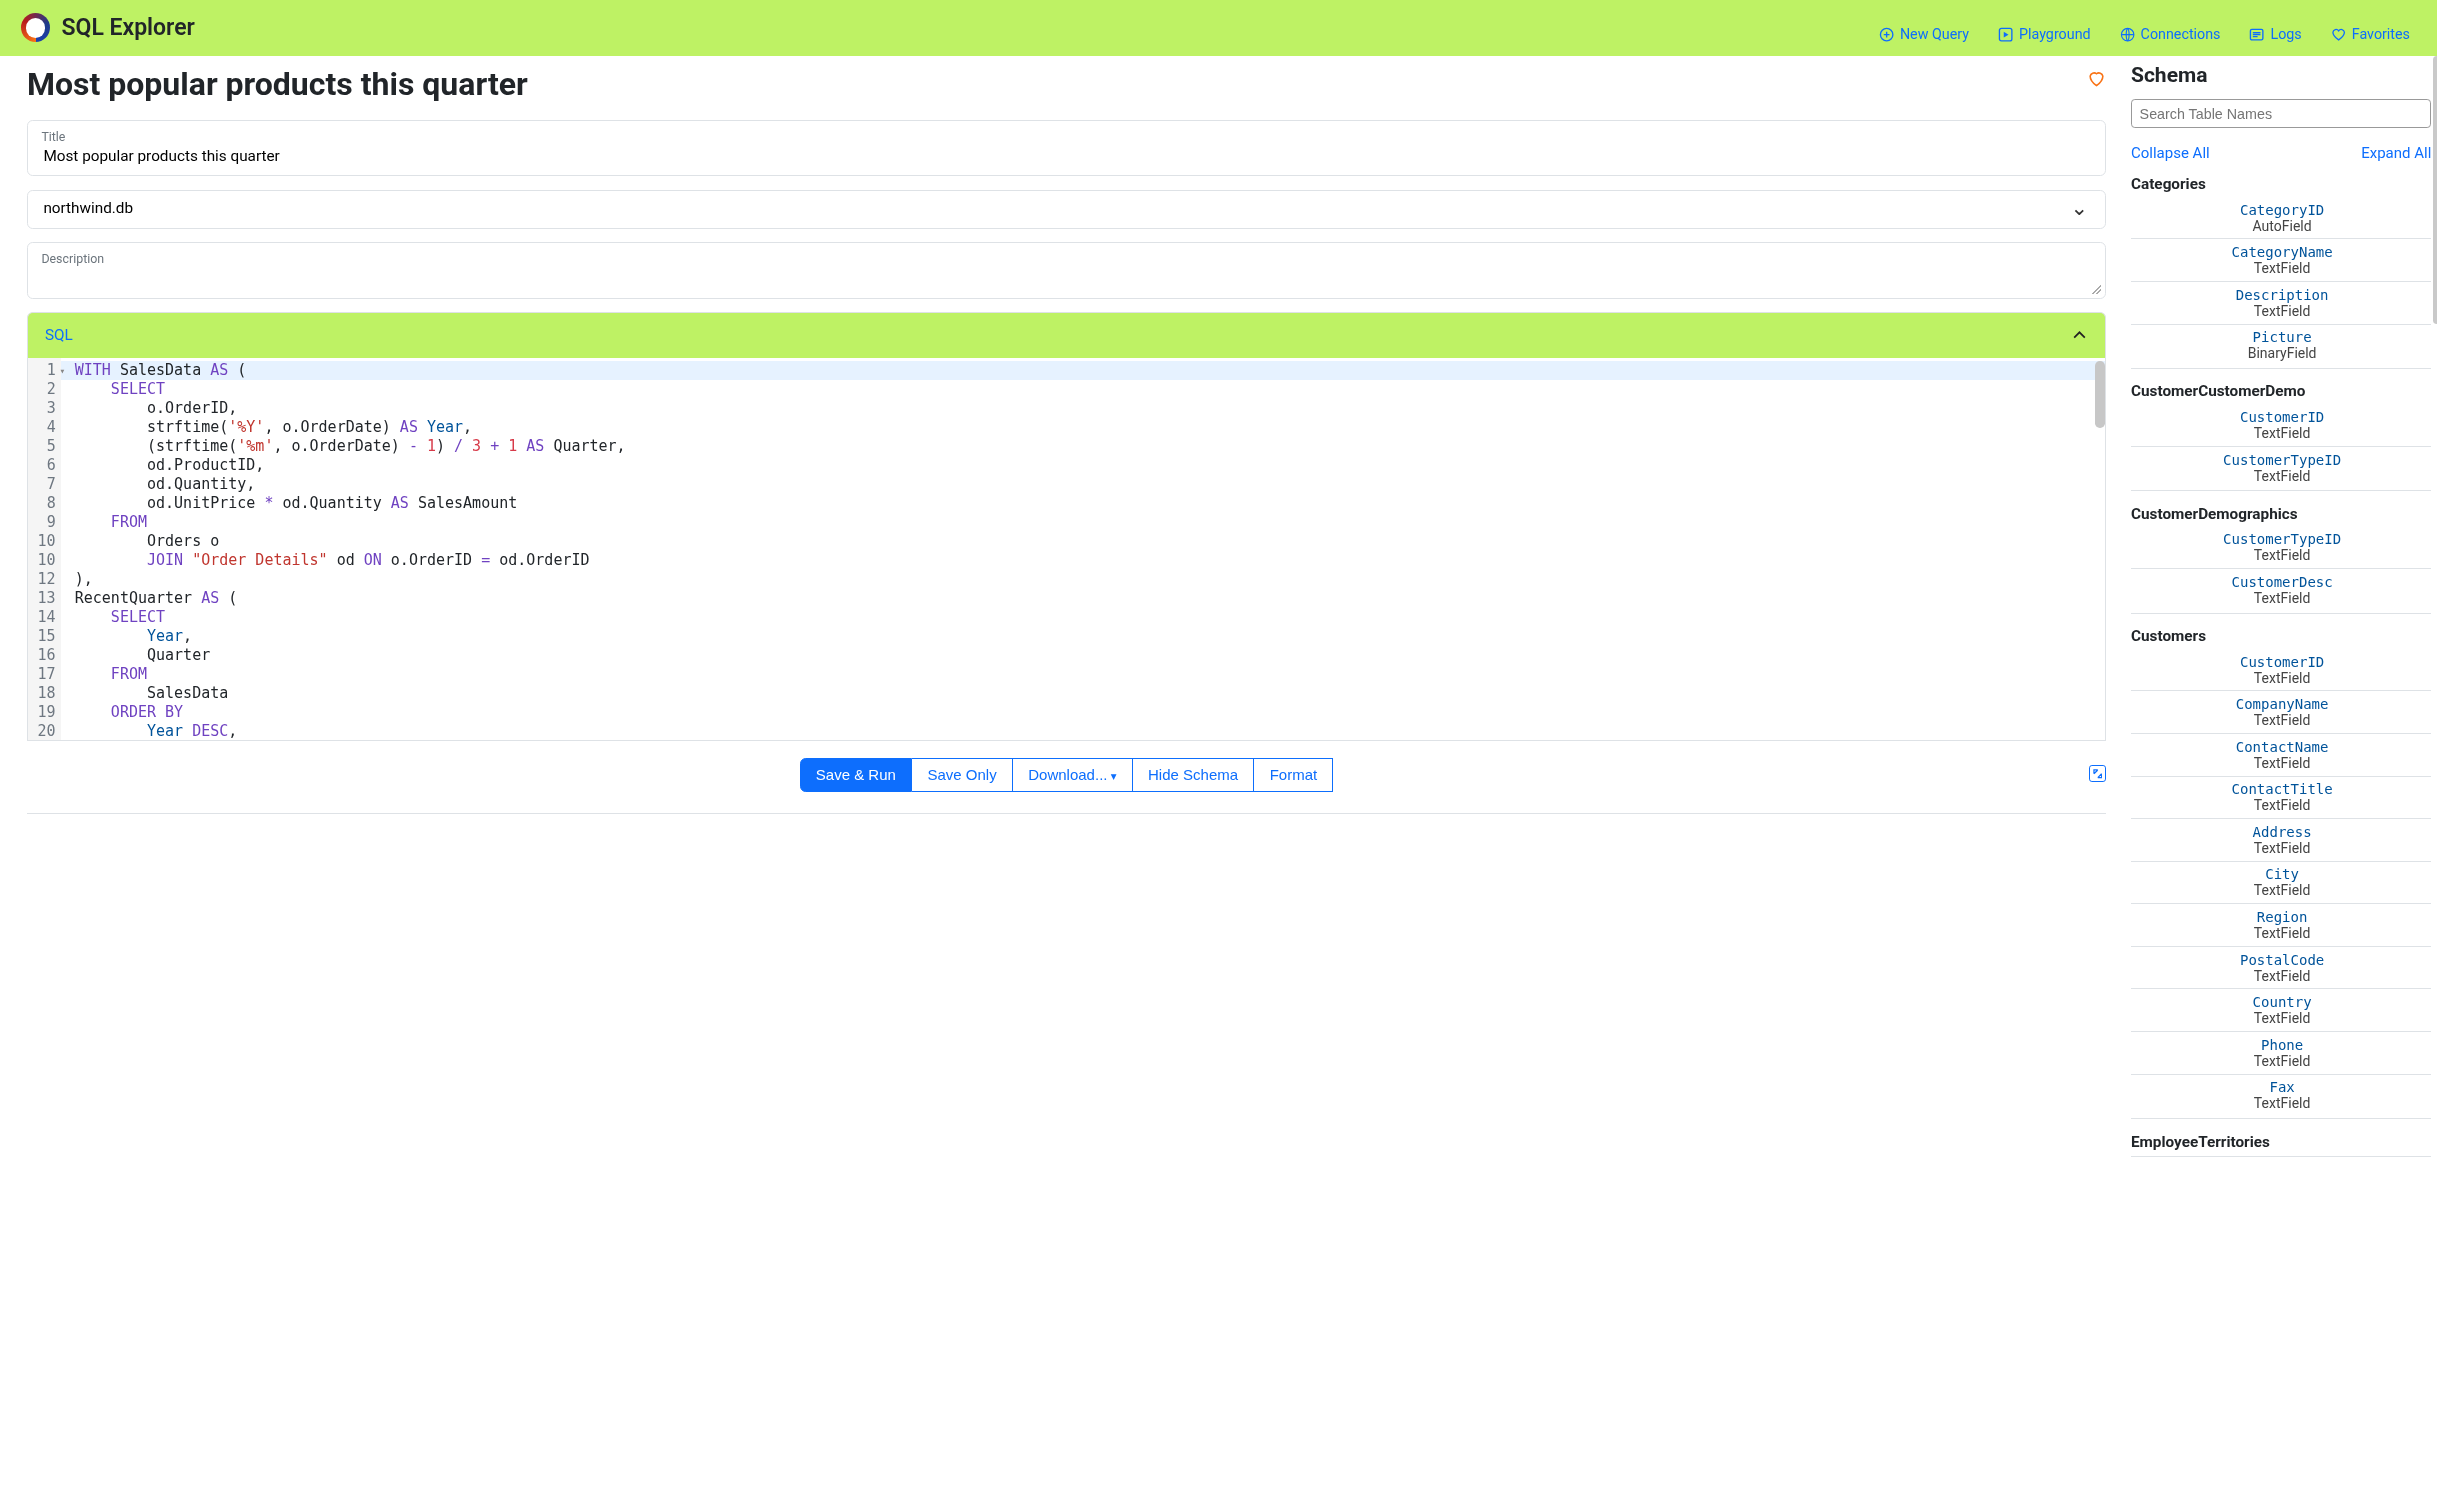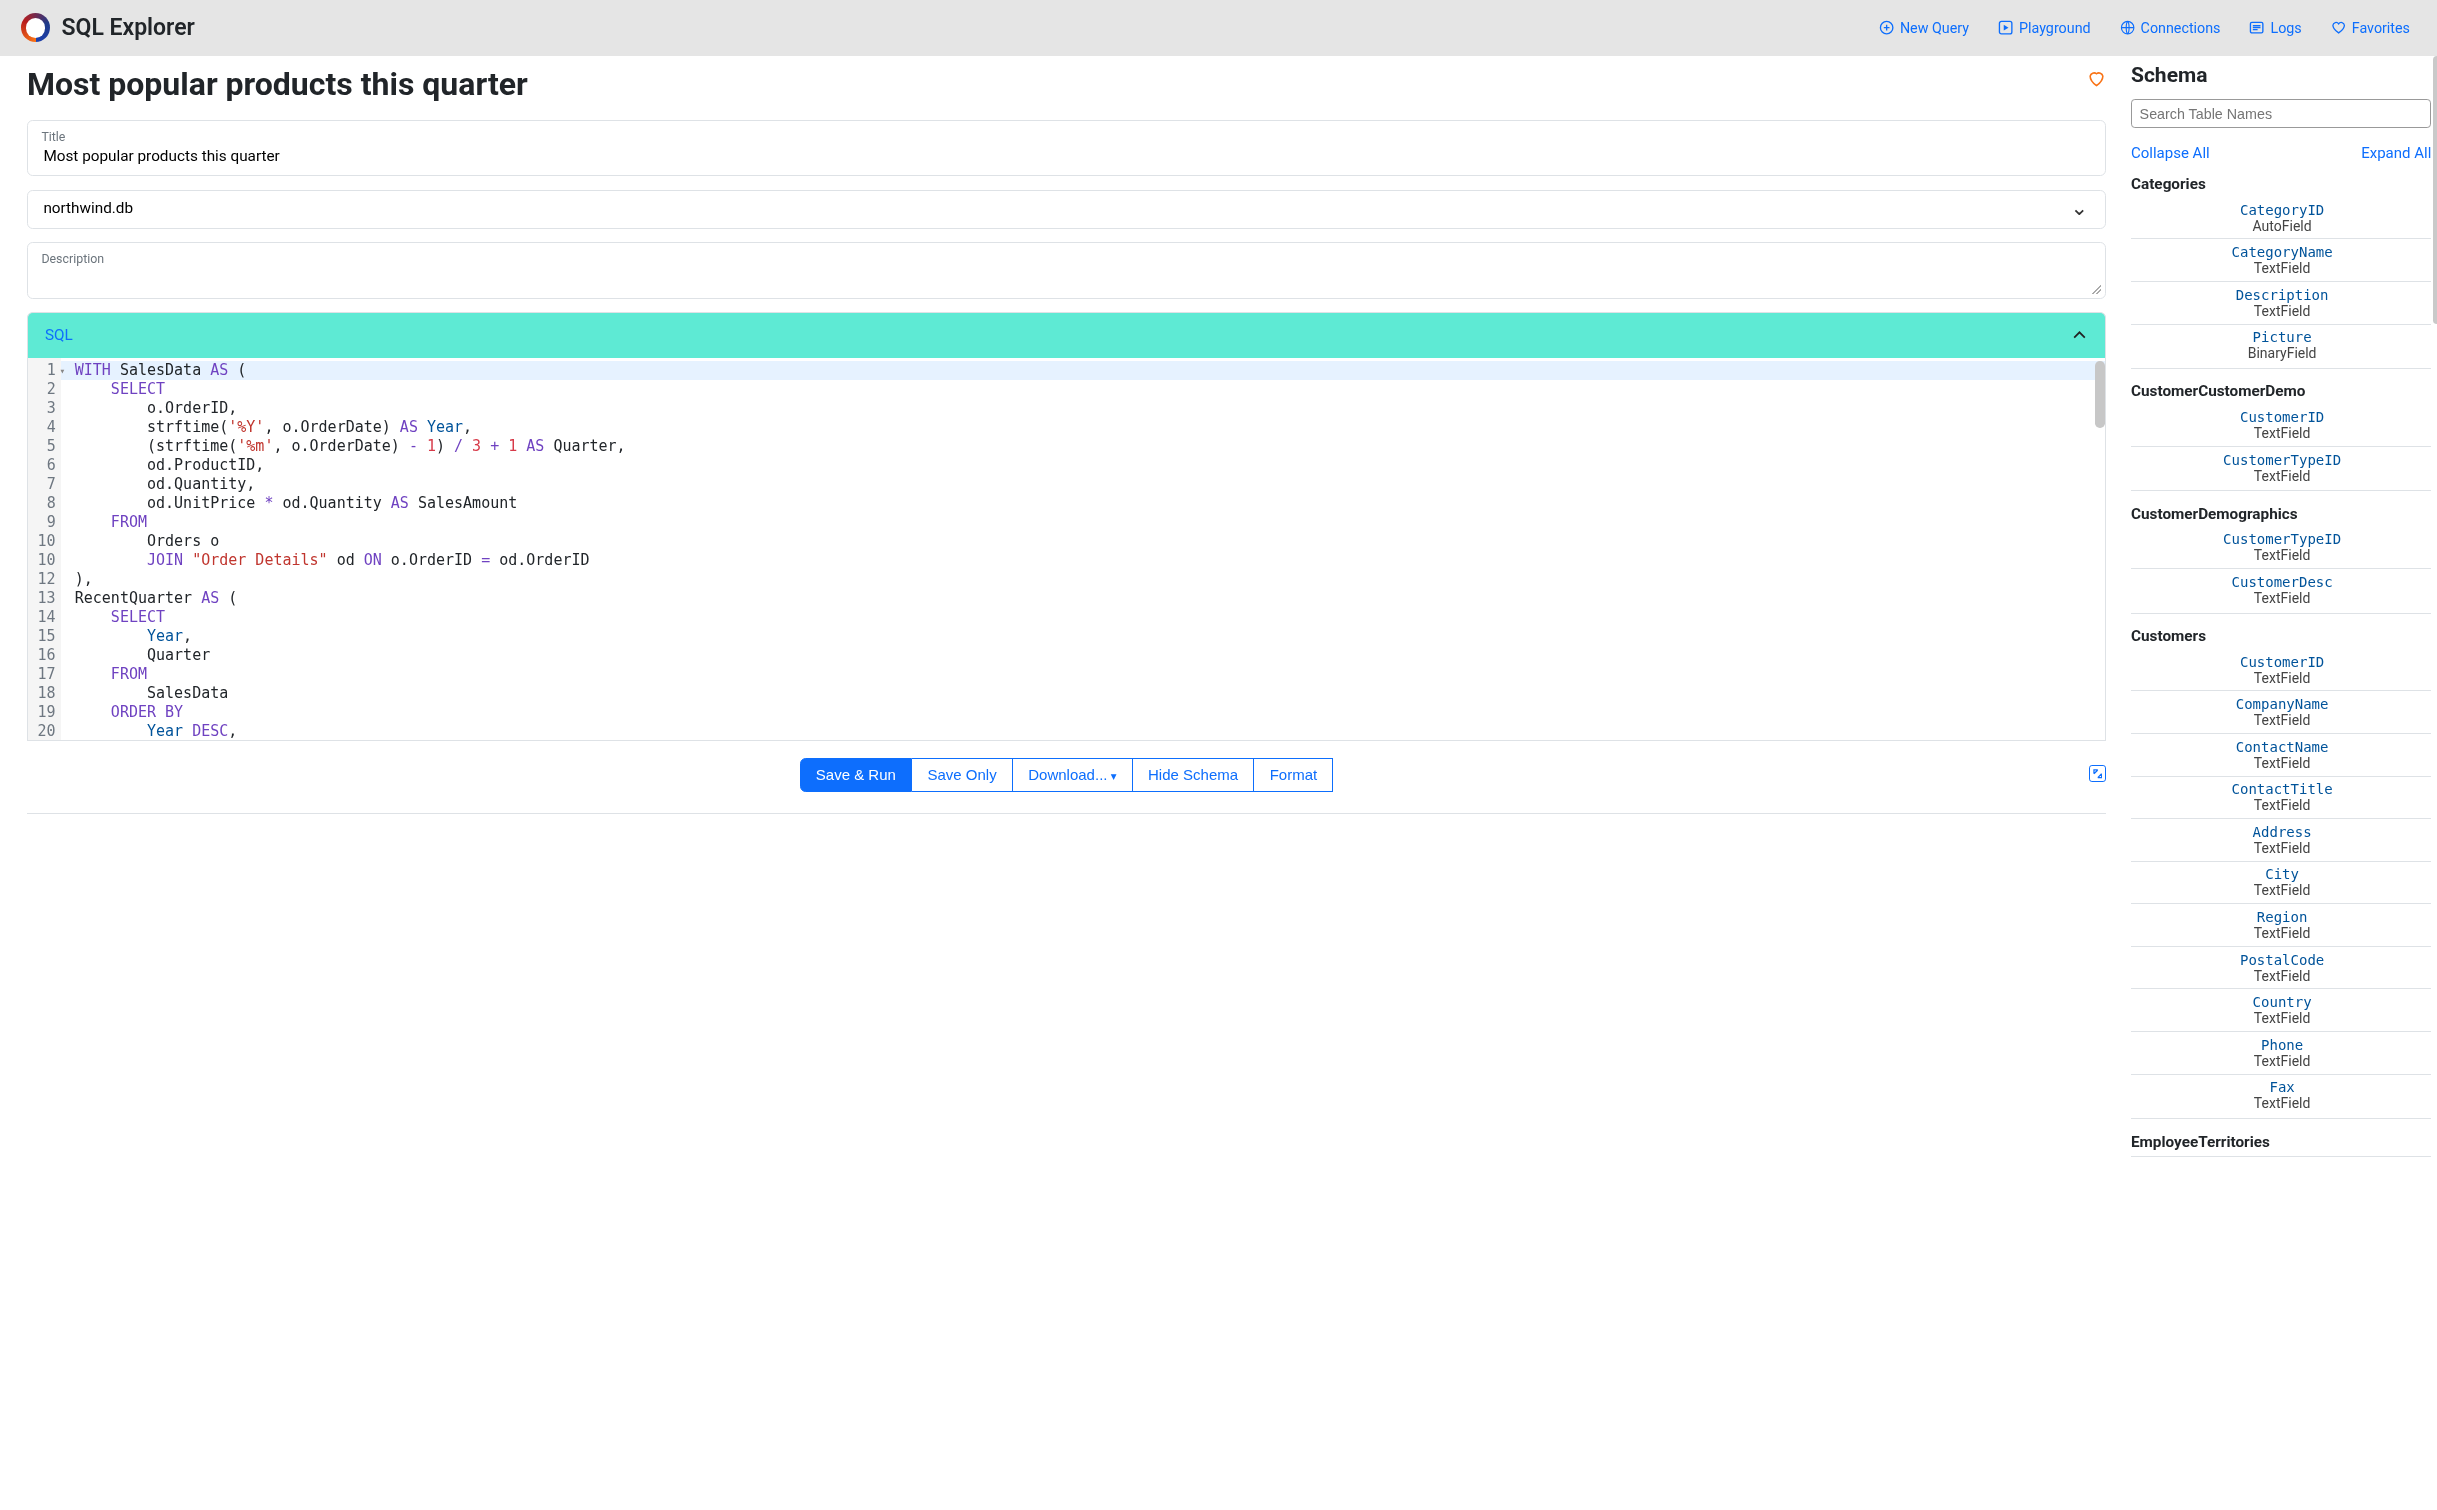--- a/index.html
+++ b/index.html
@@ -28,23 +28,23 @@
     overflow-y:scroll;
   }
   
   .viewport::-webkit-scrollbar{width:13.4px;}
   .viewport::-webkit-scrollbar-track{background:#f1f1f1;}
   .viewport::-webkit-scrollbar-thumb{background:#c1c1c1;border-radius:6.7px;}
 
   
   .navbar{
     display:flex;
-    align-items:center;
+    align-items:flex-end;
     padding:13.4px 27px 13.4px 21px;
-    background:#e5e5e5;
+    background:#bef264;
     justify-content:space-between;
   }
   .brand{display:flex;align-items:center;gap:11.5px;font-weight:600;font-size:23px;}
   .logo-icon{width:29px;height:29px;border-radius:50%;
     background:conic-gradient(from 180deg,#f97316 0deg,#b91c1c 120deg,#1e3a8a 250deg,#1e40af 360deg);
     position:relative;}
   .logo-icon::after{content:"";position:absolute;inset:4.8px;border-radius:50%;background:#fff;}
   .logo-icon::before{content:"";position:absolute;inset:0;border-radius:50%;
     background:linear-gradient(135deg,transparent 50%,#1e3a8a 50%);mix-blend-mode:normal;opacity:0;}
   .nav-links{display:flex;gap:29px;align-items:center;}
@@ -63,21 +63,21 @@
 
   .field-group{border:1px solid var(--border);border-radius:5.7px;padding:7.6px 13.4px 9.6px;margin-bottom:13.4px;position:relative;}
   .field-label{font-size:12.4px;color:var(--muted);display:block;margin-bottom:1.9px;}
   .field-input{border:none;outline:none;font-size:15.3px;width:100%;background:transparent;font-family:inherit;}
   .field-group.has-caret::after{content:"⌄";position:absolute;right:17px;top:50%;transform:translateY(-55%);font-size:21px;color:#333;}
   .field-group.desc{min-height:55px;}
   .field-group.desc::after{content:"";position:absolute;right:3.8px;bottom:3.8px;width:9.6px;height:9.6px;
     background:linear-gradient(135deg,transparent 50%,#aaa 50%,#aaa 60%,transparent 60%,transparent 70%,#aaa 70%,#aaa 80%,transparent 80%);}
 
   
-  .sql-head{background:#5eead4;border:1px solid var(--border);border-bottom:none;border-radius:5.7px 5.7px 0 0;
+  .sql-head{background:#bef264;border:1px solid var(--border);border-bottom:none;border-radius:5.7px 5.7px 0 0;
     padding:13.4px 17px;display:flex;justify-content:space-between;align-items:center;cursor:pointer;}
   .sql-head-label{color:var(--blue);font-size:15.3px;}
   .sql-head svg{width:17px;height:17px;}
 
   .editor-wrap{position:relative;border:1px solid var(--border);border-top:none;}
   .editor{display:flex;font-family:ui-monospace,SFMono-Regular,Menlo,monospace;font-size:15px;line-height:19px;
     max-height:382px;overflow:hidden;}
   .gutter{background:#f5f5f5;color:#6e7781;text-align:right;padding:3.8px 5.7px 3.8px 9.6px;user-select:none;min-width:32.5px;}
   .gutter .gl{height:19px;position:relative;}
   .gutter .gl:first-child::after{content:"▾";position:absolute;right:-9.6px;font-size:9.6px;color:#888;}

